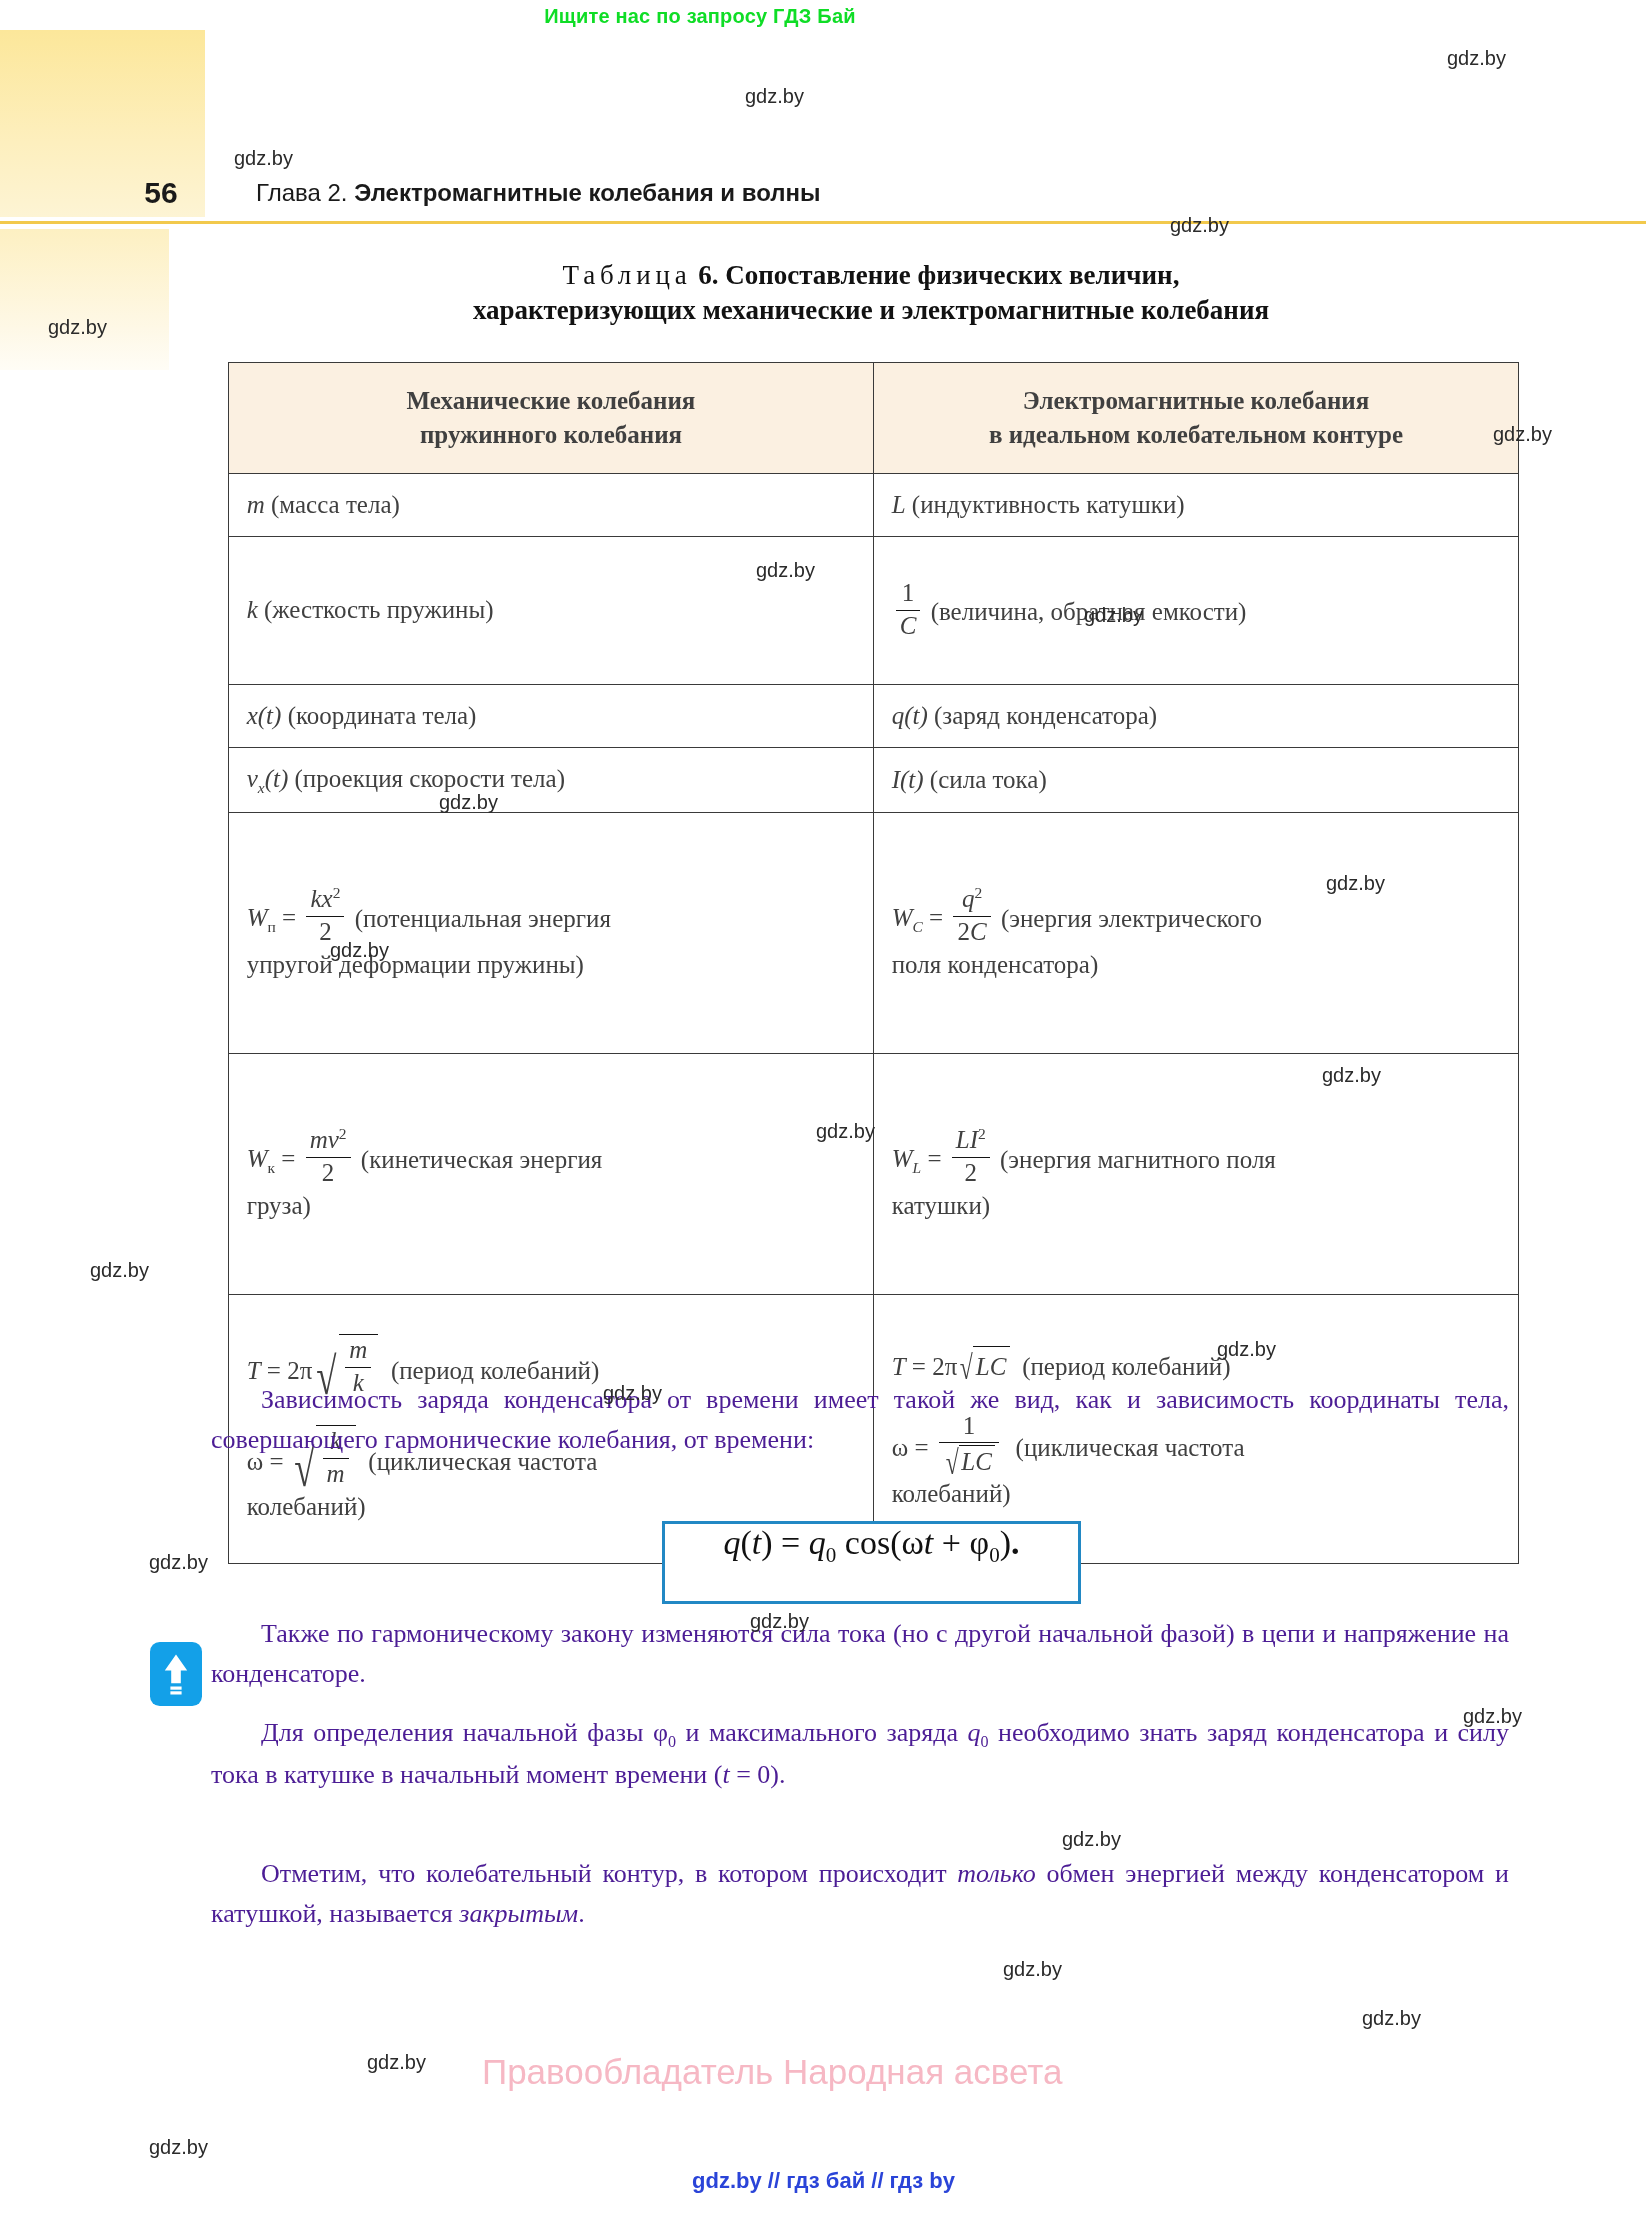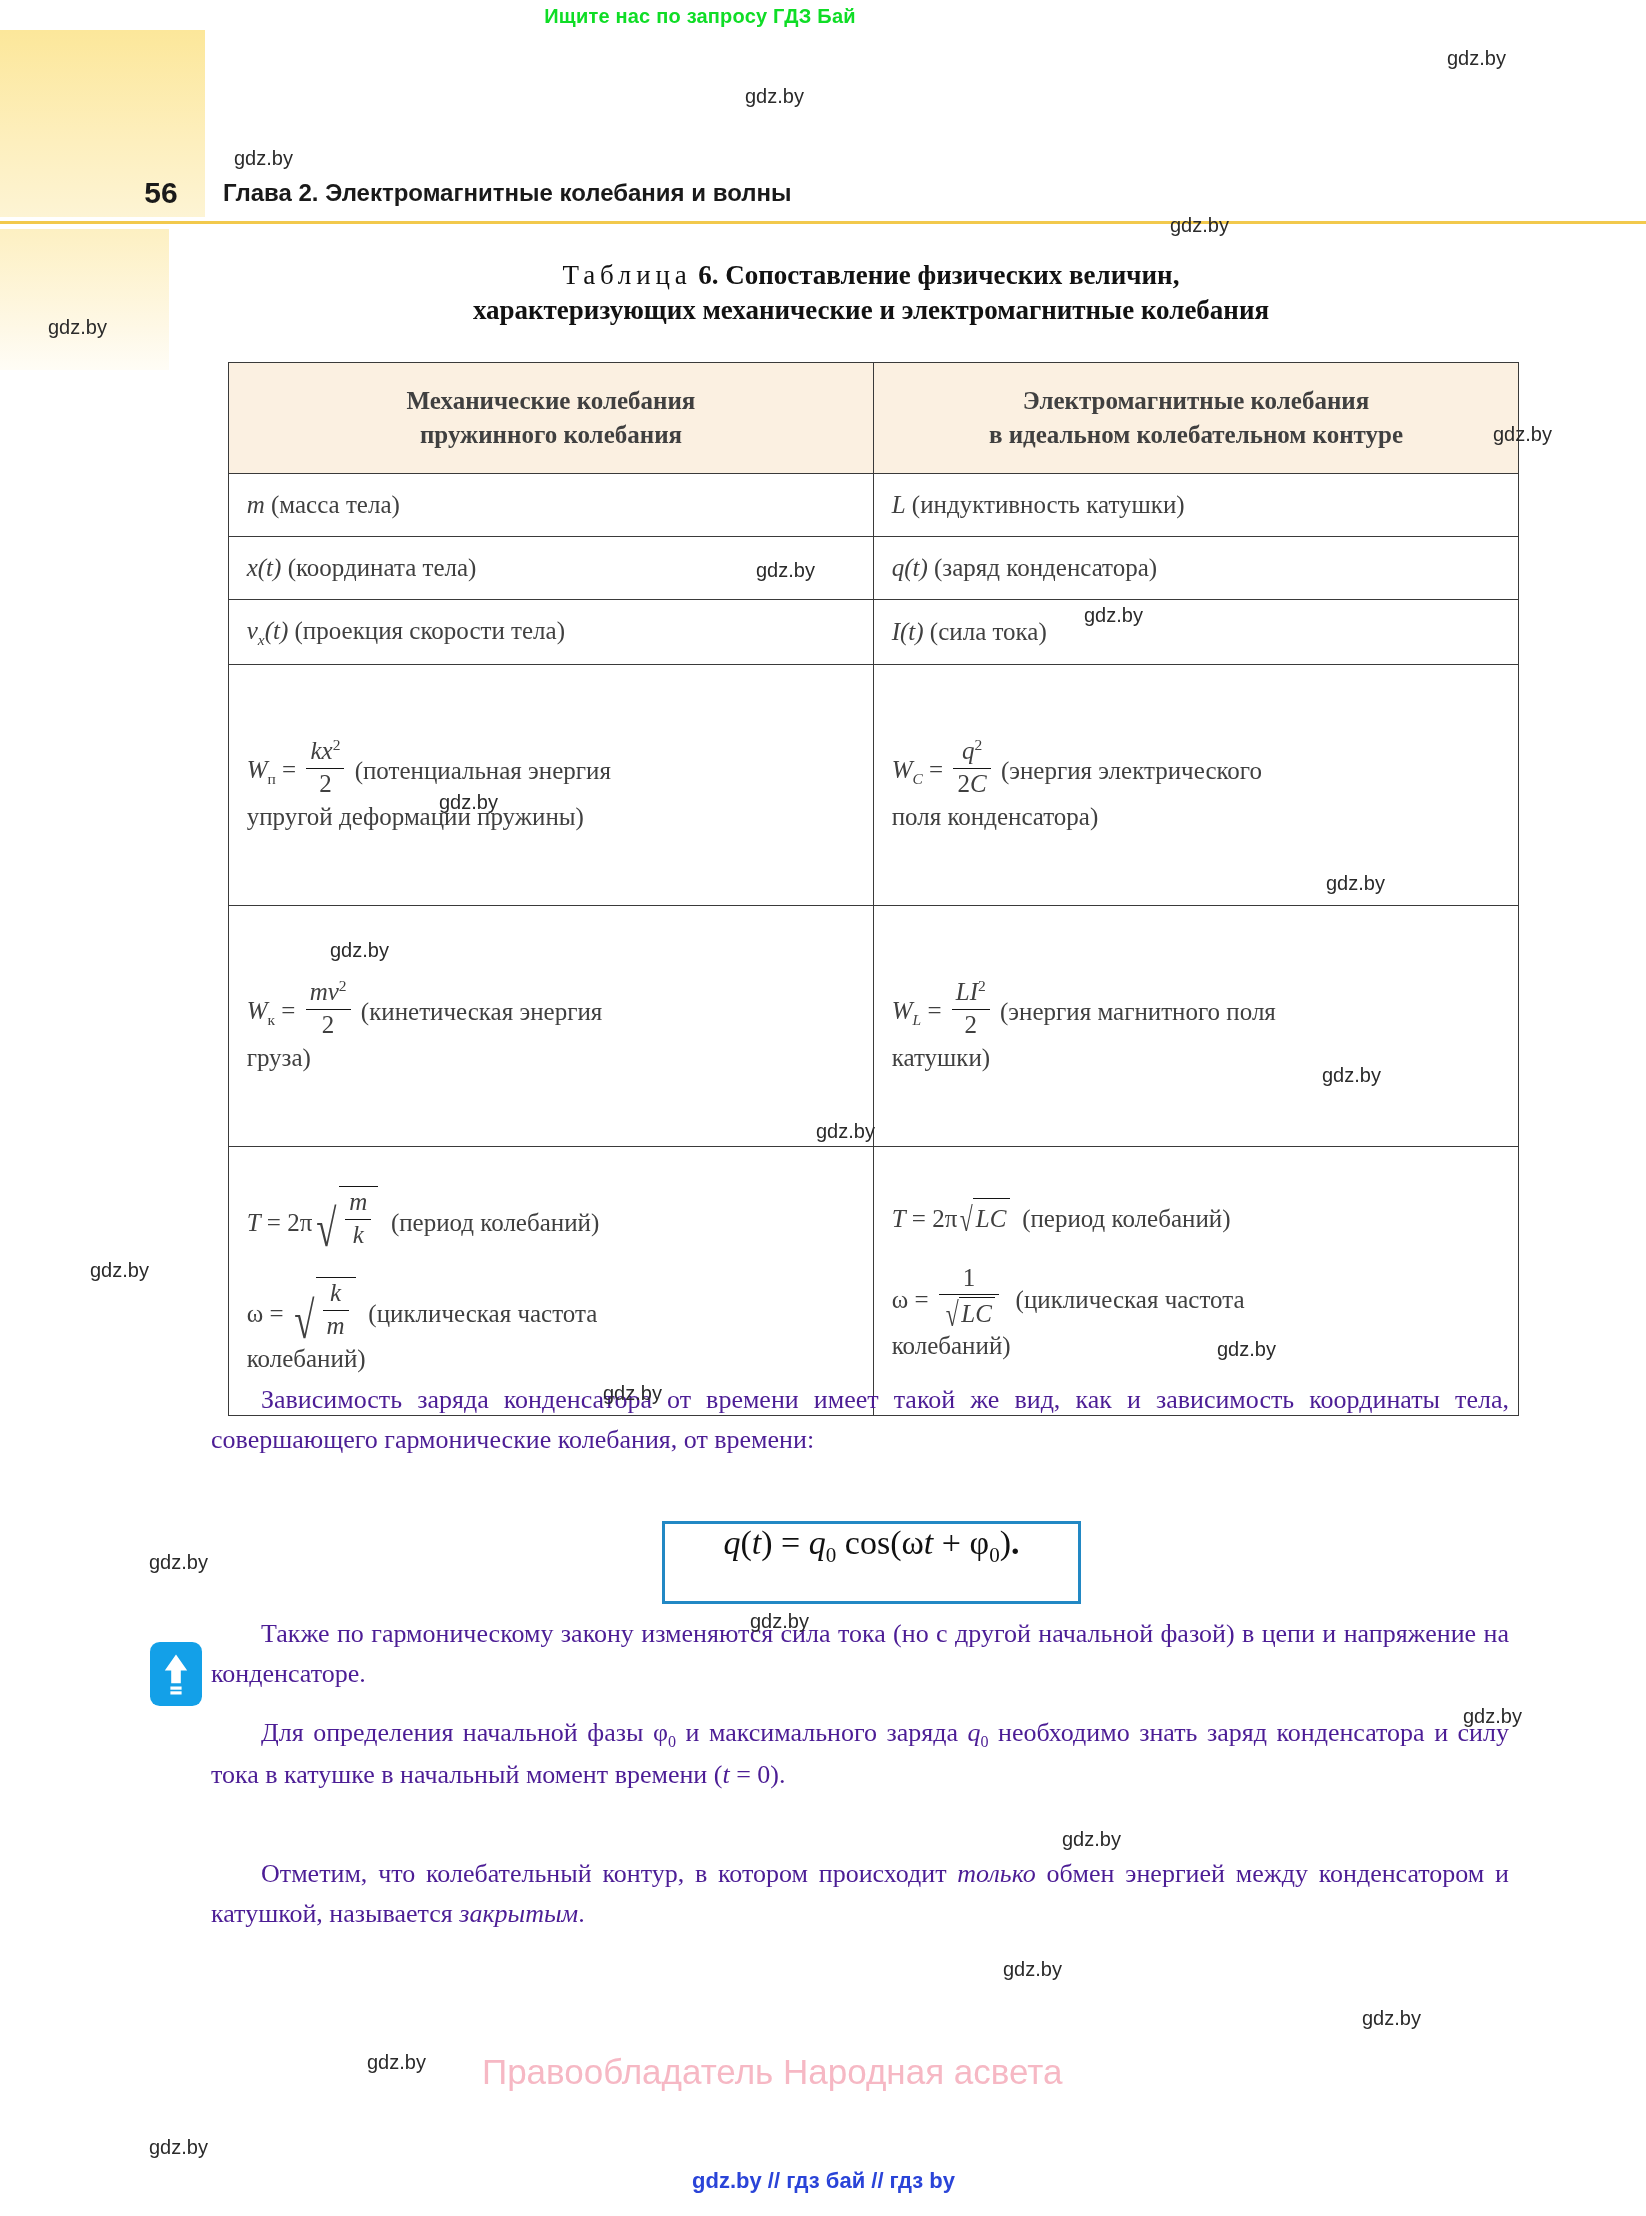--- a/index.html
+++ b/index.html
@@ -36,21 +36,21 @@
   
   .page-num {
     position:absolute; left:133px; top:176px; width:56px; text-align:center;
     font-family:"Liberation Sans", sans-serif; font-weight:700; font-size:30px; color:#1a1a1a;
   }
   .chapter-line {
     position:absolute; left:223px; top:179px;
     font-family:"Liberation Sans", sans-serif; font-size:24px; color:#1a1a1a;
   }
   .chapter-line b { font-weight:700; }
-  .chapter-line .reg { font-weight:700; }
+  .chapter-line .reg { font-weight:400;margin-left:33px; }
 
   
   .tbl-caption {
     position:absolute; left:226px; top:258px; width:1290px;
     text-align:center; font-size:27px; font-weight:700; color:#121212;
     line-height:1.28;
   }
   .tbl-caption .sp { letter-spacing:4.8px; font-weight:400; }
 
   
@@ -181,20 +181,32 @@
         <td>
           <span class="it">m</span>
           <span>(масса тела)</span>
         </td>
         <td>
           <span class="it">L</span>
           <span>(индуктивность катушки)</span>
         </td>
       </tr>
 
+      <tr>
+        <td class="tall">
+          <span class="it">k</span>
+          <span>(жесткость пружины)</span>
+        </td>
+        <td class="tall">
+          <span class="frac">
+            <span class="num">1</span><span class="den it">C</span>
+          </span>
+          <span>(величина, обратная емкости)</span>
+        </td>
+      </tr>
 
       <tr>
         <td>
           <span class="it">x(t)</span>
           <span>(координата тела)</span>
         </td>
         <td>
           <span class="it">q(t)</span>
           <span>(заряд конденсатора)</span>
         </td>

